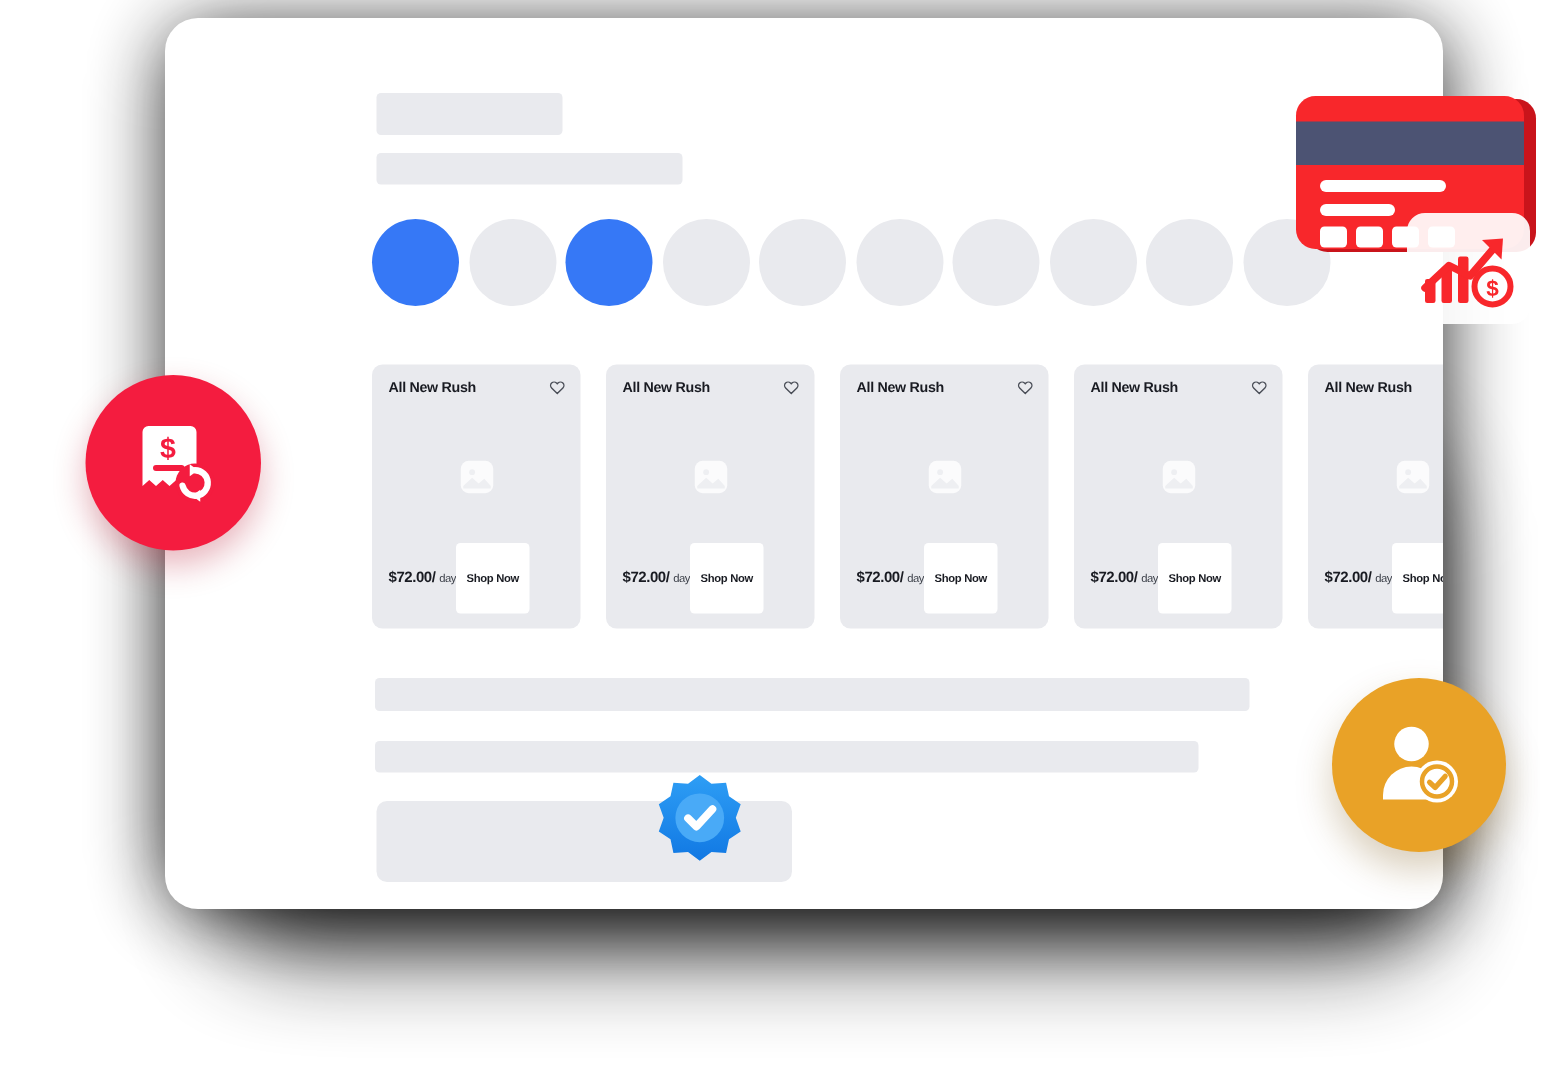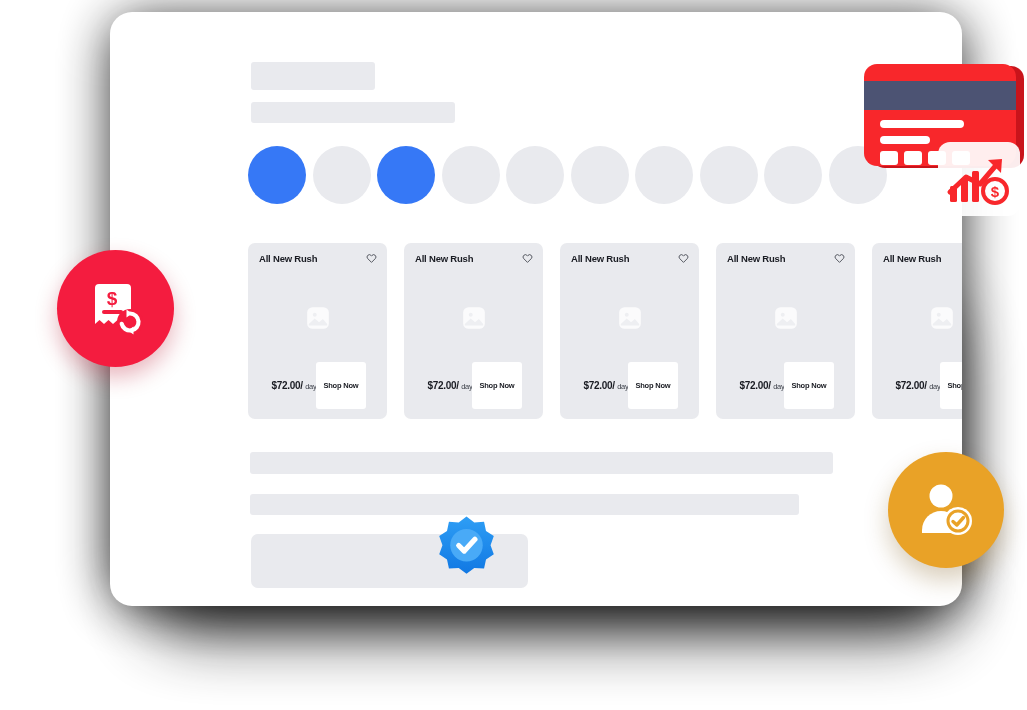--- a/index.html
+++ b/index.html
@@ -135,21 +135,21 @@
     width: 26px;
     height: 26px;
   }
   .pcard-foot {
     position: absolute;
     left: 11px;
     right: 9px;
     bottom: 10px;
     display: flex;
     align-items: center;
-    justify-content: center;
+    justify-content: flex-start;
   }
   .price {
     font-size: 10px;
     font-weight: bold;
     color: #191b22;
     letter-spacing: -0.3px;
     white-space: nowrap;
   }
   .price .per {
     font-size: 7.5px;

